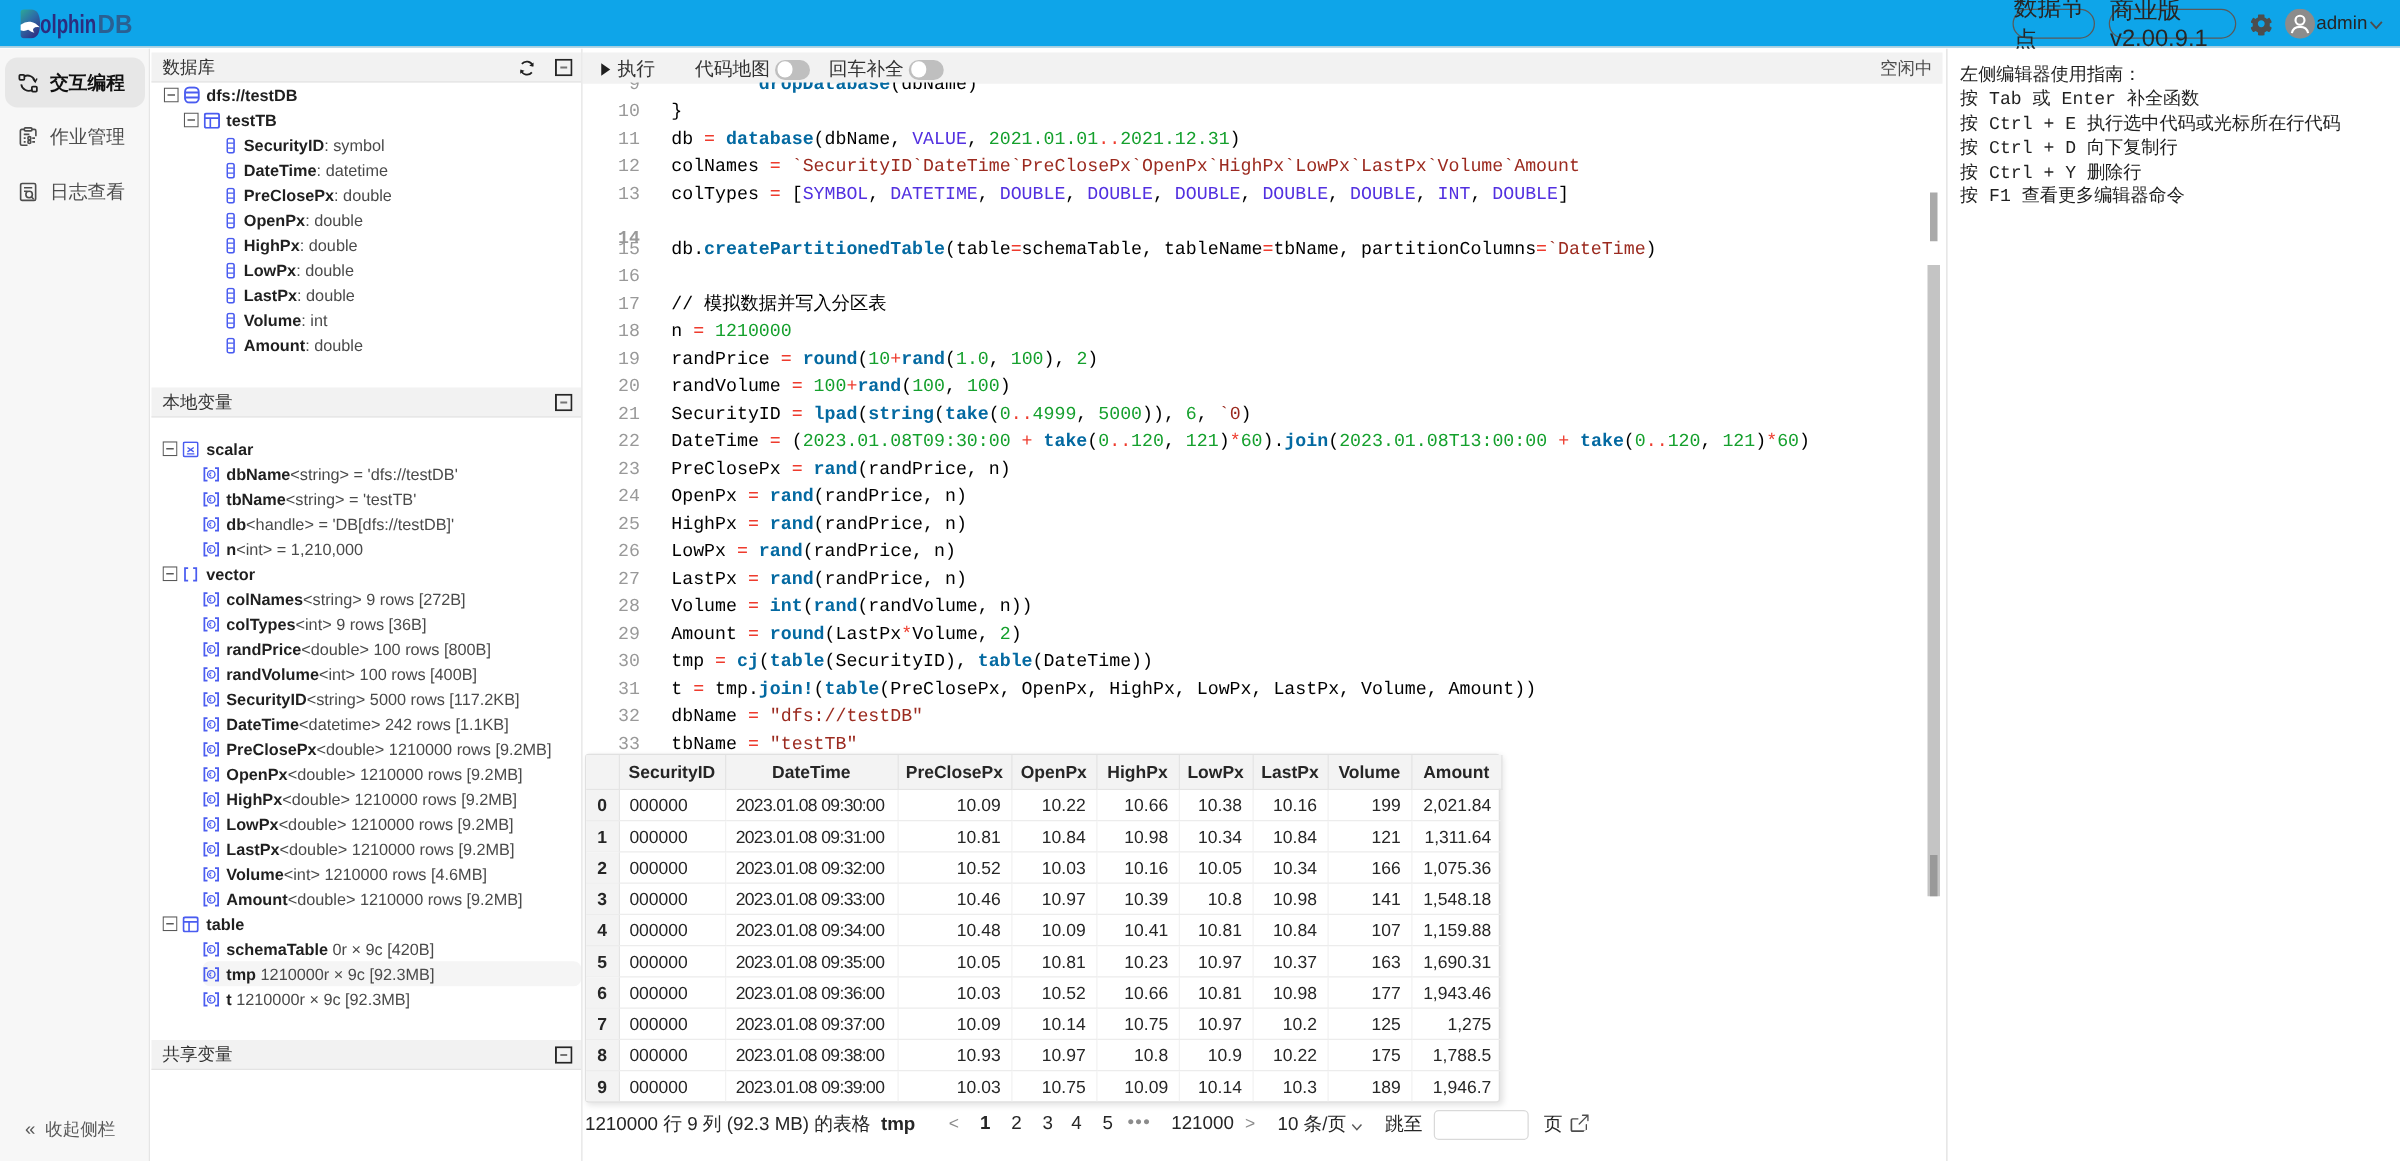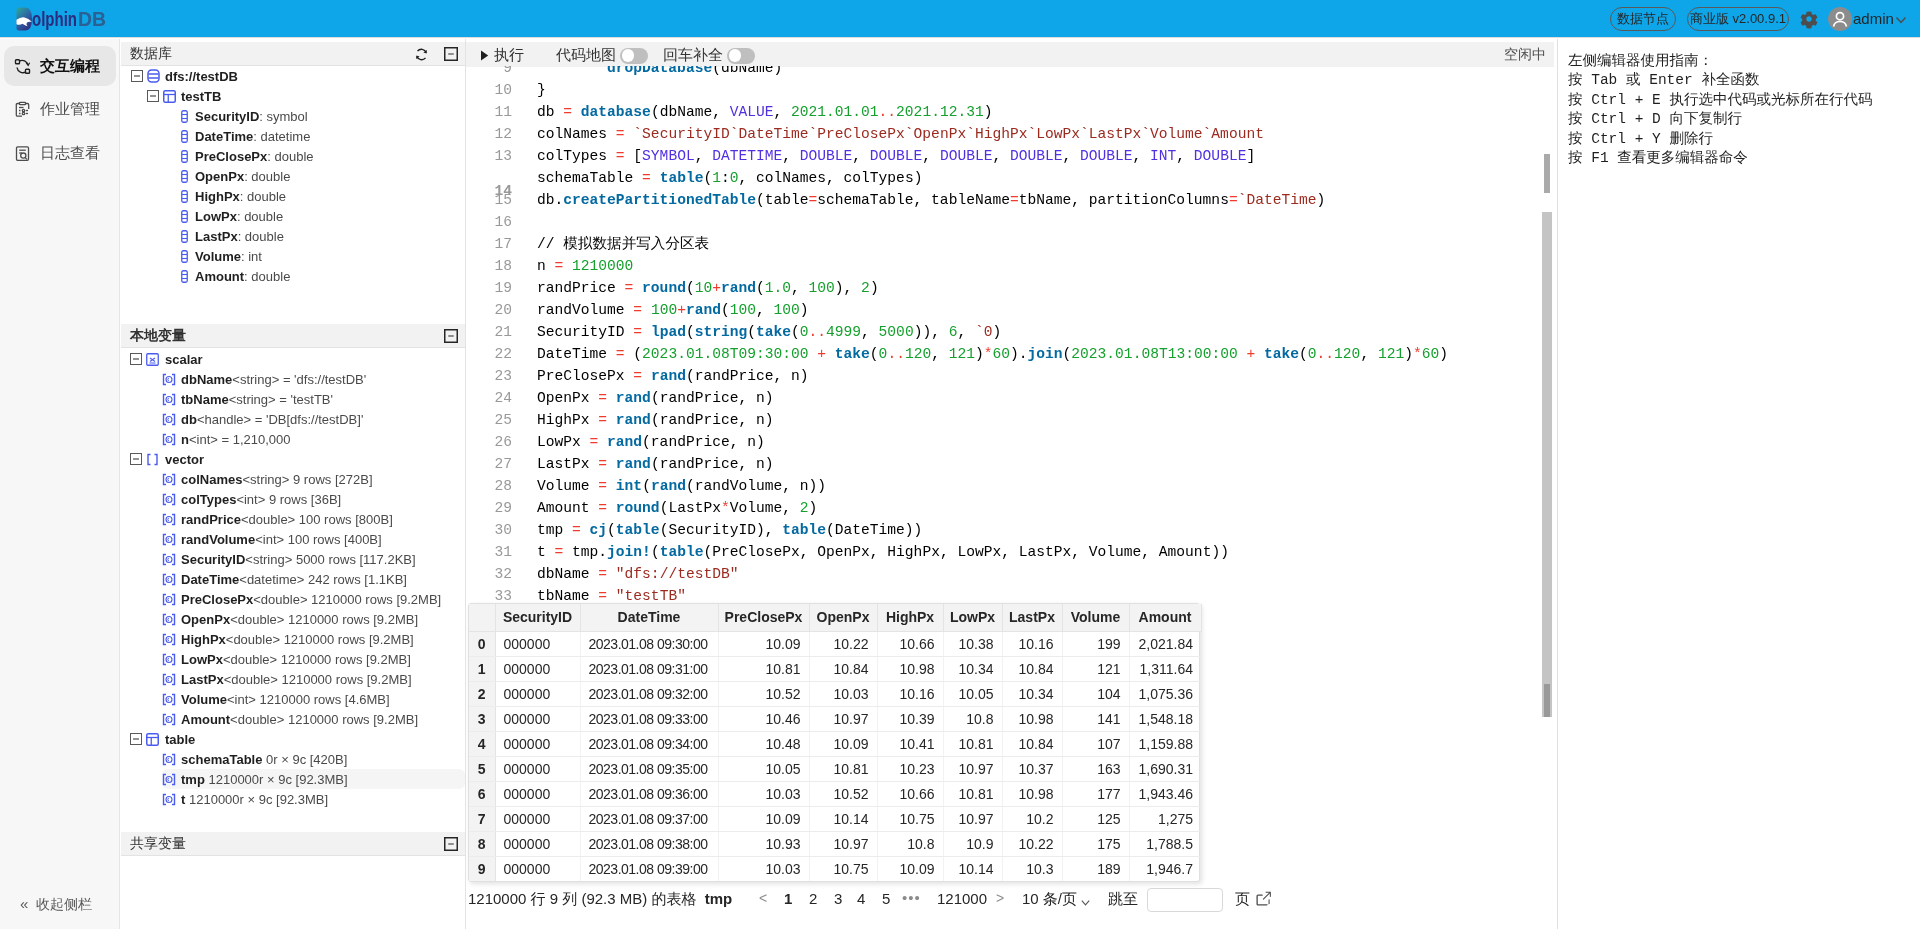--- a/index.html
+++ b/index.html
@@ -52,21 +52,21 @@
 #tfoot { position:absolute; left:2px; top:845px; width:810px; height:28px;
   font-size:15px; color:#262626; display:flex; align-items:center; white-space:nowrap; }
 #rightpanel { position:absolute; left:1559px; top:39px; width:361px; height:890px; background:#fff; }
 #guide { position:absolute; left:9px; top:13px; font-family:"Liberation Mono", monospace;
   font-size:14.5px; line-height:19.4px; color:#1f1f1f; white-space:pre; }
 .toggle { display:inline-block; width:28px; height:16px; border-radius:8px; background:#bfbfbf;
   position:relative; vertical-align:middle; }
 .toggle::after { content:""; position:absolute; left:1.7px; top:1.7px; width:12.5px; height:12.5px;
   border-radius:50%; background:#fff; }
 .pill { position:absolute; top:7px; height:24px; border:1px solid #595959; border-radius:12px;
-  font-size:13px; color:#262626; display:flex; align-items:center; justify-content:center;
+  font-size:19px; color:#262626; display:flex; align-items:center; justify-content:center;
   background:transparent; }
 </style>
 </head>
 <body>
 <div id="topbar">
   <div class="abs" id="logo" style="left:16px; top:7px;">
     <svg width="92" height="24" viewBox="0 0 92 24">
       <defs>
           <linearGradient id="lg1" x1="0.1" y1="0" x2="0.75" y2="1">
         <stop offset="0" stop-color="#2da399"></stop>
@@ -241,21 +241,21 @@
       </div>
 <div class="trow" style="left:60px; top:227px; gap:7px;">
         <svg width="7" height="13" viewBox="0 0 14 26" fill="none" stroke="#4a5cf0" style="flex:none">
           <rect x="1.5" y="1.5" width="11" height="23" rx="3" stroke-width="2.6"></rect>
           <line x1="2" y1="9" x2="12" y2="9" stroke-width="2.2"></line>
           <line x1="2" y1="17" x2="12" y2="17" stroke-width="2.2"></line>
         </svg>
         <span><b>Amount</b>: double</span>
       </div>
 </div>
-  <div class="phead" style="top:285px;font-weight:bold;">
+  <div class="phead" style="top:271px;">
       <span class="t">本地变量</span>
       <span style="position:absolute; left:323px; top:5px;"><svg width="14" height="14" viewBox="0 0 28 28" fill="none">
           <rect x="1.5" y="1.5" width="25" height="25" stroke="#262626" stroke-width="3"></rect>
           <line x1="8.5" y1="14" x2="19.5" y2="14" stroke="#757575" stroke-width="3.2"></line>
         </svg></span>
     </div>
   <div id="vartree">
 <div class="trow" style="left:9px; top:310px; gap:4px;">
         <svg width="12" height="12" style="flex:none">
           <rect x="0.5" y="0.5" width="11" height="11" fill="#fff" stroke="#595959"></rect>
@@ -497,21 +497,20 @@
 <div class="cl" style="left:71px; top:-9.5px;">        <span class="kw">dropDatabase</span>(dbName)</div>
 <div class="ln" style="top:12.5px;">10</div>
 <div class="cl" style="left:71px; top:12.5px;">}</div>
 <div class="ln" style="top:34.5px;">11</div>
 <div class="cl" style="left:71px; top:34.5px;">db <span class="red">=</span> <span class="kw">database</span>(dbName, <span class="pur">VALUE</span>, <span class="grn">2021.01.01</span><span class="red">..</span><span class="grn">2021.12.31</span>)</div>
 <div class="ln" style="top:56.5px;">12</div>
 <div class="cl" style="left:71px; top:56.5px;">colNames <span class="red">=</span> <span class="mar">`SecurityID`DateTime`PreClosePx`OpenPx`HighPx`LowPx`LastPx`Volume`Amount</span></div>
 <div class="ln" style="top:78.5px;">13</div>
 <div class="cl" style="left:71px; top:78.5px;">colTypes <span class="red">=</span> [<span class="pur">SYMBOL</span>, <span class="pur">DATETIME</span>, <span class="pur">DOUBLE</span>, <span class="pur">DOUBLE</span>, <span class="pur">DOUBLE</span>, <span class="pur">DOUBLE</span>, <span class="pur">DOUBLE</span>, <span class="pur">INT</span>, <span class="pur">DOUBLE</span>]</div>
 <div class="ln" style="top:114px;font-weight:bold;">14</div>
-<div class="cl" style="left:71px; top:100.5px;">schemaTable <span class="red">=</span> <span class="kw">table</span>(<span class="grn">1</span>:<span class="grn">0</span>, colNames, colTypes)</div>
 <div class="ln" style="top:122.5px;">15</div>
 <div class="cl" style="left:71px; top:122.5px;">db.<span class="kw">createPartitionedTable</span>(table<span class="red">=</span>schemaTable, tableName<span class="red">=</span>tbName, partitionColumns<span class="red">=</span><span class="mar">`DateTime</span>)</div>
 <div class="ln" style="top:144.5px;">16</div>
 <div class="cl" style="left:71px; top:144.5px;"></div>
 <div class="ln" style="top:166.5px;">17</div>
 <div class="cl" style="left:71px; top:166.5px;">// 模拟数据并写入分区表</div>
 <div class="ln" style="top:188.5px;">18</div>
 <div class="cl" style="left:71px; top:188.5px;">n <span class="red">=</span> <span class="grn">1210000</span></div>
 <div class="ln" style="top:210.5px;">19</div>
 <div class="cl" style="left:71px; top:210.5px;">randPrice <span class="red">=</span> <span class="kw">round</span>(<span class="grn">10</span><span class="red">+</span><span class="kw">rand</span>(<span class="grn">1.0</span>, <span class="grn">100</span>), <span class="grn">2</span>)</div>
@@ -597,21 +596,21 @@
           </tr>
 <tr>
             <td class="idx">2</td>
             <td>000000</td>
             <td class="dt">2023.01.08 09:32:00</td>
             <td class="num">10.52</td>
             <td class="num">10.03</td>
             <td class="num">10.16</td>
             <td class="num">10.05</td>
             <td class="num">10.34</td>
-            <td class="num">104</td>
+            <td class="num">166</td>
             <td class="num">1,075.36</td>
           </tr>
 <tr>
             <td class="idx">3</td>
             <td>000000</td>
             <td class="dt">2023.01.08 09:33:00</td>
             <td class="num">10.46</td>
             <td class="num">10.97</td>
             <td class="num">10.39</td>
             <td class="num">10.8</td>

